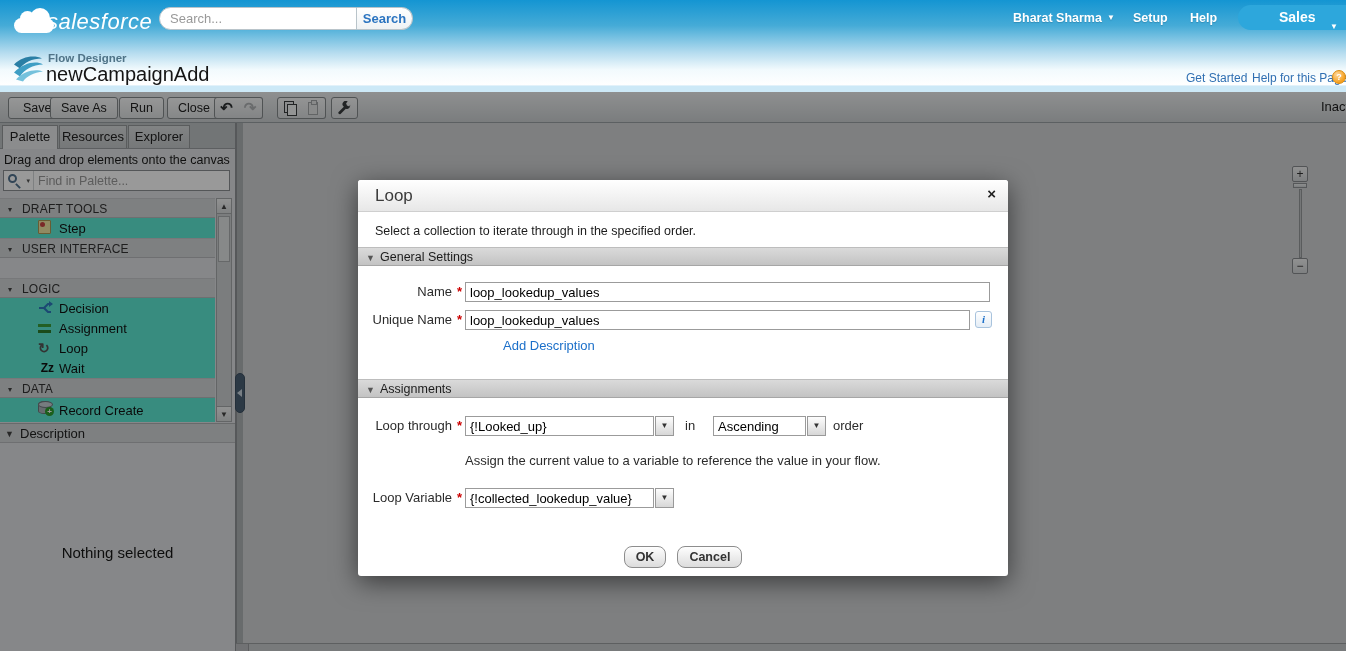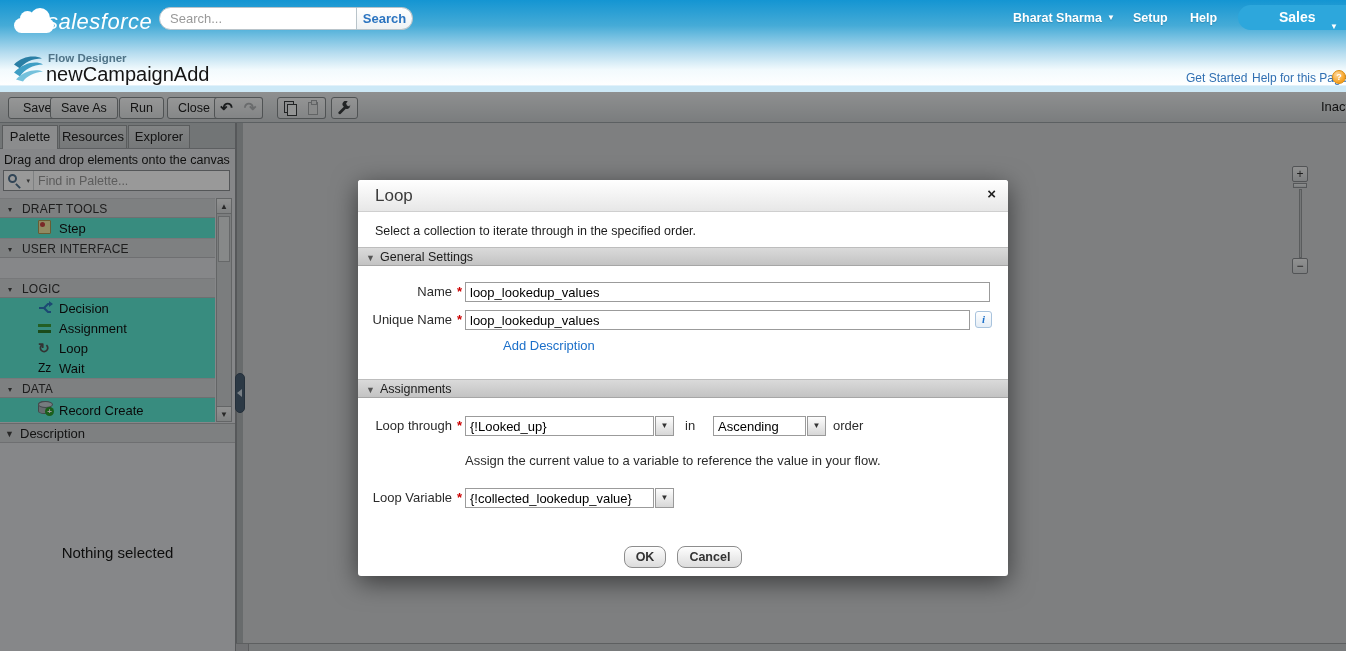--- a/index.html
+++ b/index.html
@@ -88,21 +88,21 @@
   .p-ico{position:absolute;left:38px;top:2px;width:16px;height:16px;}
 
   .step-ico{width:13px;height:14px;background:#f2e6a4;border:1px solid #b09a55;border-radius:1px;position:relative;}
   .step-ico::before{content:"";position:absolute;left:1px;top:1px;width:5px;height:5px;border-radius:50%;background:#c44;}
   .screen-ico{width:15px;height:13px;background:#e7eef4;border:1px solid #6d8aa5;position:relative;}
   .screen-ico::before{content:"";position:absolute;left:0;top:0;right:0;height:3px;background:#9fb8cc;}
   .assign-ico{position:relative;width:13px;height:12px;margin-top:3px;}
   .assign-ico::before{content:"";position:absolute;top:1px;left:0;width:13px;height:3px;background:#3b9e3b;}
   .assign-ico::after{content:"";position:absolute;top:7px;left:0;width:13px;height:3px;background:#2e7d2e;}
   .loop-glyph{font-size:14px;color:#555;font-weight:bold;line-height:16px;}
-  .wait-glyph{font-size:12px;font-weight:normal;color:#111;line-height:16px;}
+  .wait-glyph{font-size:12px;font-weight:bold;color:#111;line-height:16px;text-align:right;}
   .db-ico{position:relative;width:13px;height:13px;margin-top:1px;background:#aab4ba;border:1px solid #71797e;border-radius:6px/3px;}
   .db-ico::before{content:"";position:absolute;left:-1px;top:-1px;width:13px;height:5px;border:1px solid #71797e;border-radius:50%;background:#c7cfd4;}
   .db-plus{position:absolute;right:-4px;bottom:-3px;width:9px;height:9px;border-radius:50%;background:#2d9e2d;
     color:#fff;font-size:8px;font-weight:bold;text-align:center;line-height:9px;}
 
   .pal-scroll{position:absolute;left:216px;top:75px;width:16px;height:224px;background:#cdd0d2;border:1px solid #a5a8aa;}
   .ps-btn{position:absolute;left:0;width:14px;height:15px;background:linear-gradient(#f2f3f3,#d6d9da);
     text-align:center;font-size:8px;line-height:15px;color:#444;cursor:pointer;}
   .ps-up{top:0;border-bottom:1px solid #a5a8aa;}
   .ps-down{bottom:0;border-top:1px solid #a5a8aa;}

